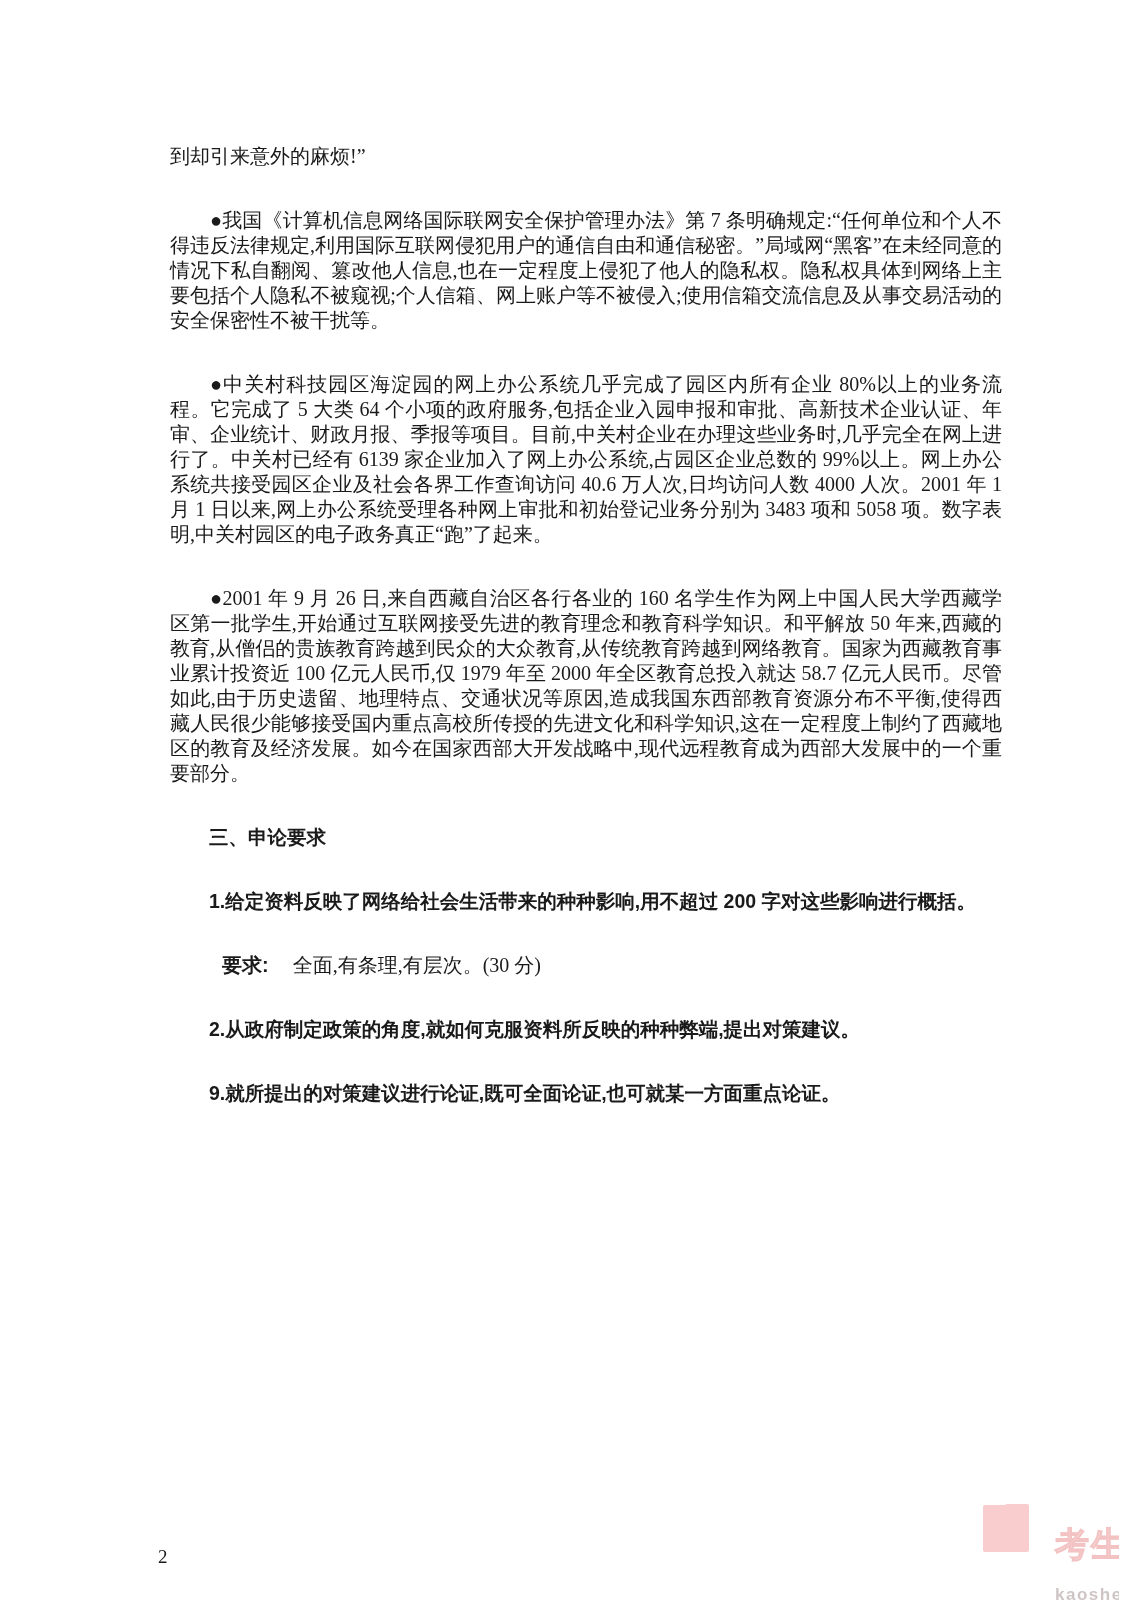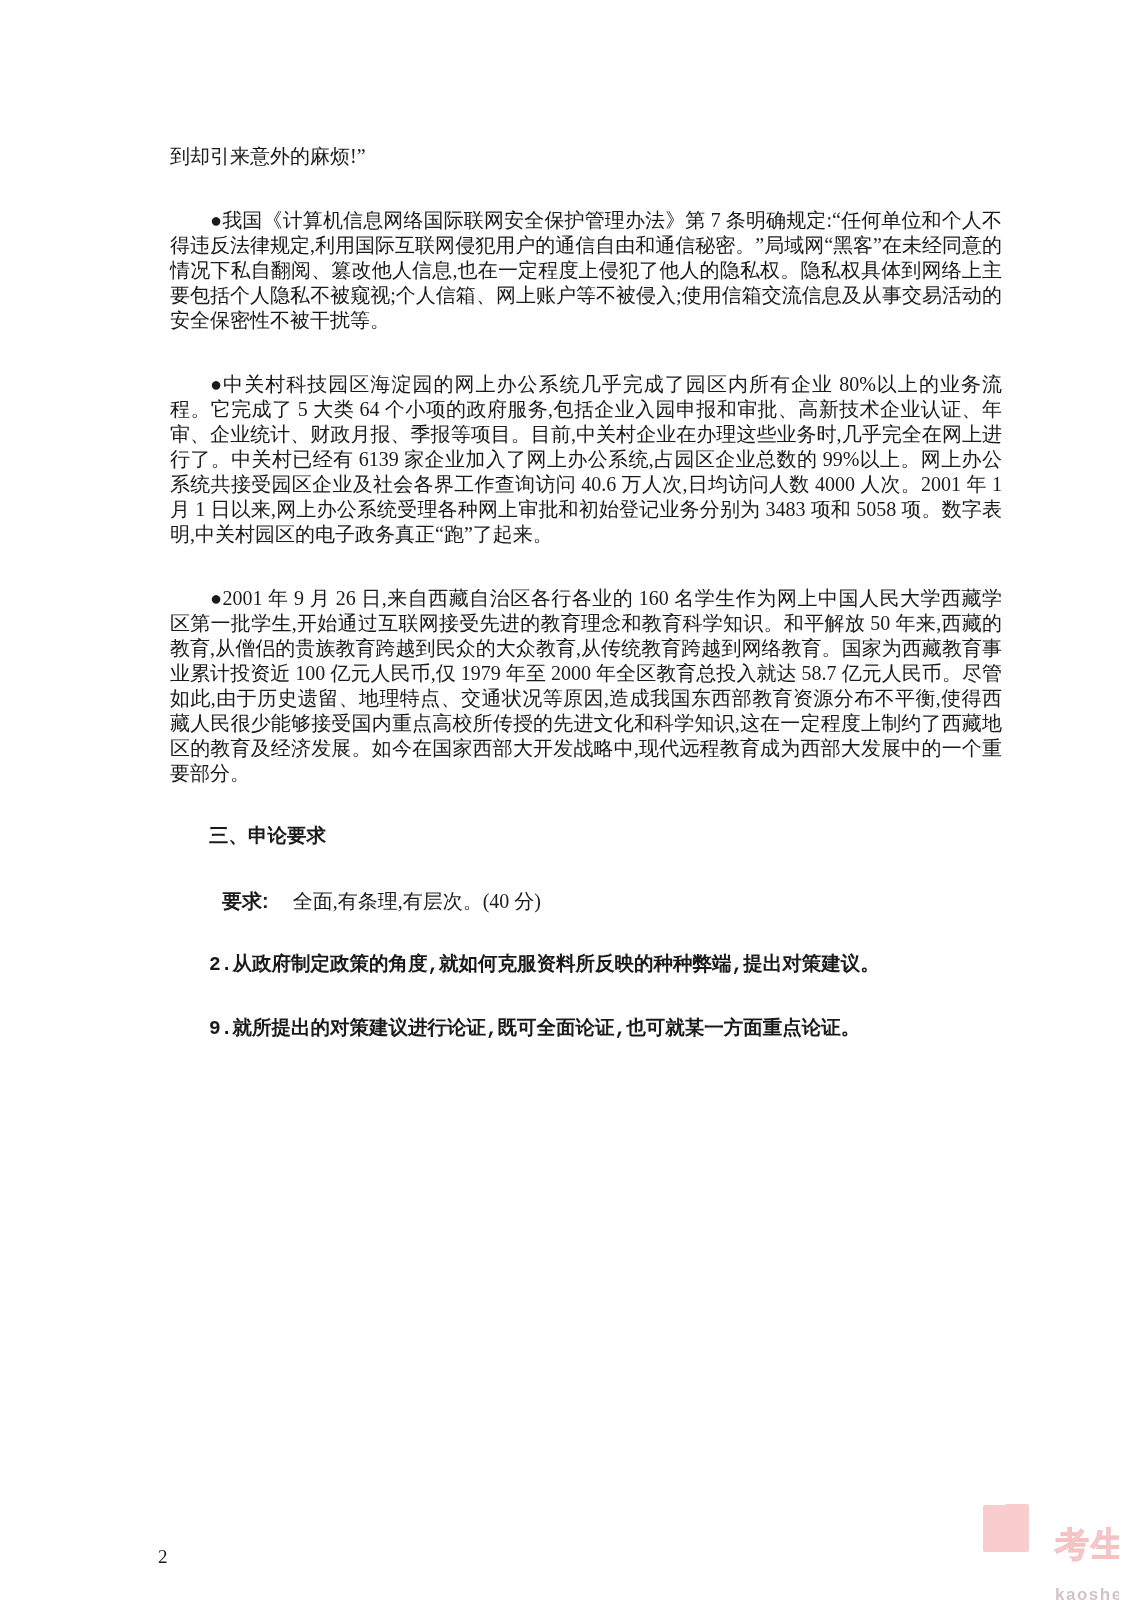--- a/index.html
+++ b/index.html
@@ -21,21 +21,21 @@
     font-size: 20px;
     line-height: 25px;
     text-align: justify;
     text-justify: inter-ideograph;
   }
   .cont { text-indent: 0; }
   .para { margin-top: 15px; text-indent: 2em; }
   .sec-line { margin-top: 15px; text-indent: 2em; }
   .bold-line {
     font-weight: 700;
-    font-family: Liberation Mono, monospace;
+    font-family: Liberation Sans, sans-serif;
     font-size: 19.5px;
   }
   .req-label-bold {
     font-weight: 700;
     font-family: "Liberation Sans", "DejaVu Sans", sans-serif;
   }
   .page-number {
     position: absolute;
     left: 122px;
     top: 1510px;
@@ -90,22 +90,23 @@
     <p class="cont">到却引来意外的麻烦!”</p>
 
     <p class="para">●我国《计算机信息网络国际联网安全保护管理办法》第 7 条明确规定:“任何单位和个人不得违反法律规定,利用国际互联网侵犯用户的通信自由和通信秘密。”局域网“黑客”在未经同意的情况下私自翻阅、篡改他人信息,也在一定程度上侵犯了他人的隐私权。隐私权具体到网络上主要包括个人隐私不被窥视;个人信箱、网上账户等不被侵入;使用信箱交流信息及从事交易活动的安全保密性不被干扰等。</p>
 
     <p class="para">●中关村科技园区海淀园的网上办公系统几乎完成了园区内所有企业 80%以上的业务流程。它完成了 5 大类 64 个小项的政府服务,包括企业入园申报和审批、高新技术企业认证、年审、企业统计、财政月报、季报等项目。目前,中关村企业在办理这些业务时,几乎完全在网上进行了。中关村已经有 6139 家企业加入了网上办公系统,占园区企业总数的 99%以上。网上办公系统共接受园区企业及社会各界工作查询访问 40.6 万人次,日均访问人数 4000 人次。2001 年 1 月 1 日以来,网上办公系统受理各种网上审批和初始登记业务分别为 3483 项和 5058 项。数字表明,中关村园区的电子政务真正“跑”了起来。</p>
 
     <p class="para">●2001 年 9 月 26 日,来自西藏自治区各行各业的 160 名学生作为网上中国人民大学西藏学区第一批学生,开始通过互联网接受先进的教育理念和教育科学知识。和平解放 50 年来,西藏的教育,从僧侣的贵族教育跨越到民众的大众教育,从传统教育跨越到网络教育。国家为西藏教育事业累计投资近 100 亿元人民币,仅 1979 年至 2000 年全区教育总投入就达 58.7 亿元人民币。尽管如此,由于历史遗留、地理特点、交通状况等原因,造成我国东西部教育资源分布不平衡,使得西藏人民很少能够接受国内重点高校所传授的先进文化和科学知识,这在一定程度上制约了西藏地区的教育及经济发展。如今在国家西部大开发战略中,现代远程教育成为西部大发展中的一个重要部分。</p>
 
     <p class="sec-line bold-line">三、申论要求</p>
 
+    <p class="sec-line bold-line">1.给定资料反映了网络给社会生活带来的种种影响,用不超过 200 字对这些影响进行概括。</p>
 
-    <p class="sec-line"><span class="req-label-bold">要求:</span><span>全面,有条理,有层次。(40 分)</span></p>
+    <p class="sec-line"><span class="req-label-bold">要求:</span><span>全面,有条理,有层次。(30 分)</span></p>
 
     <p class="sec-line bold-line">2.从政府制定政策的角度,就如何克服资料所反映的种种弊端,提出对策建议。</p>
 
 
     <p class="sec-line bold-line">9.就所提出的对策建议进行论证,既可全面论证,也可就某一方面重点论证。</p>
 
 
   </main>
 
   <div class="page-number">2</div>

